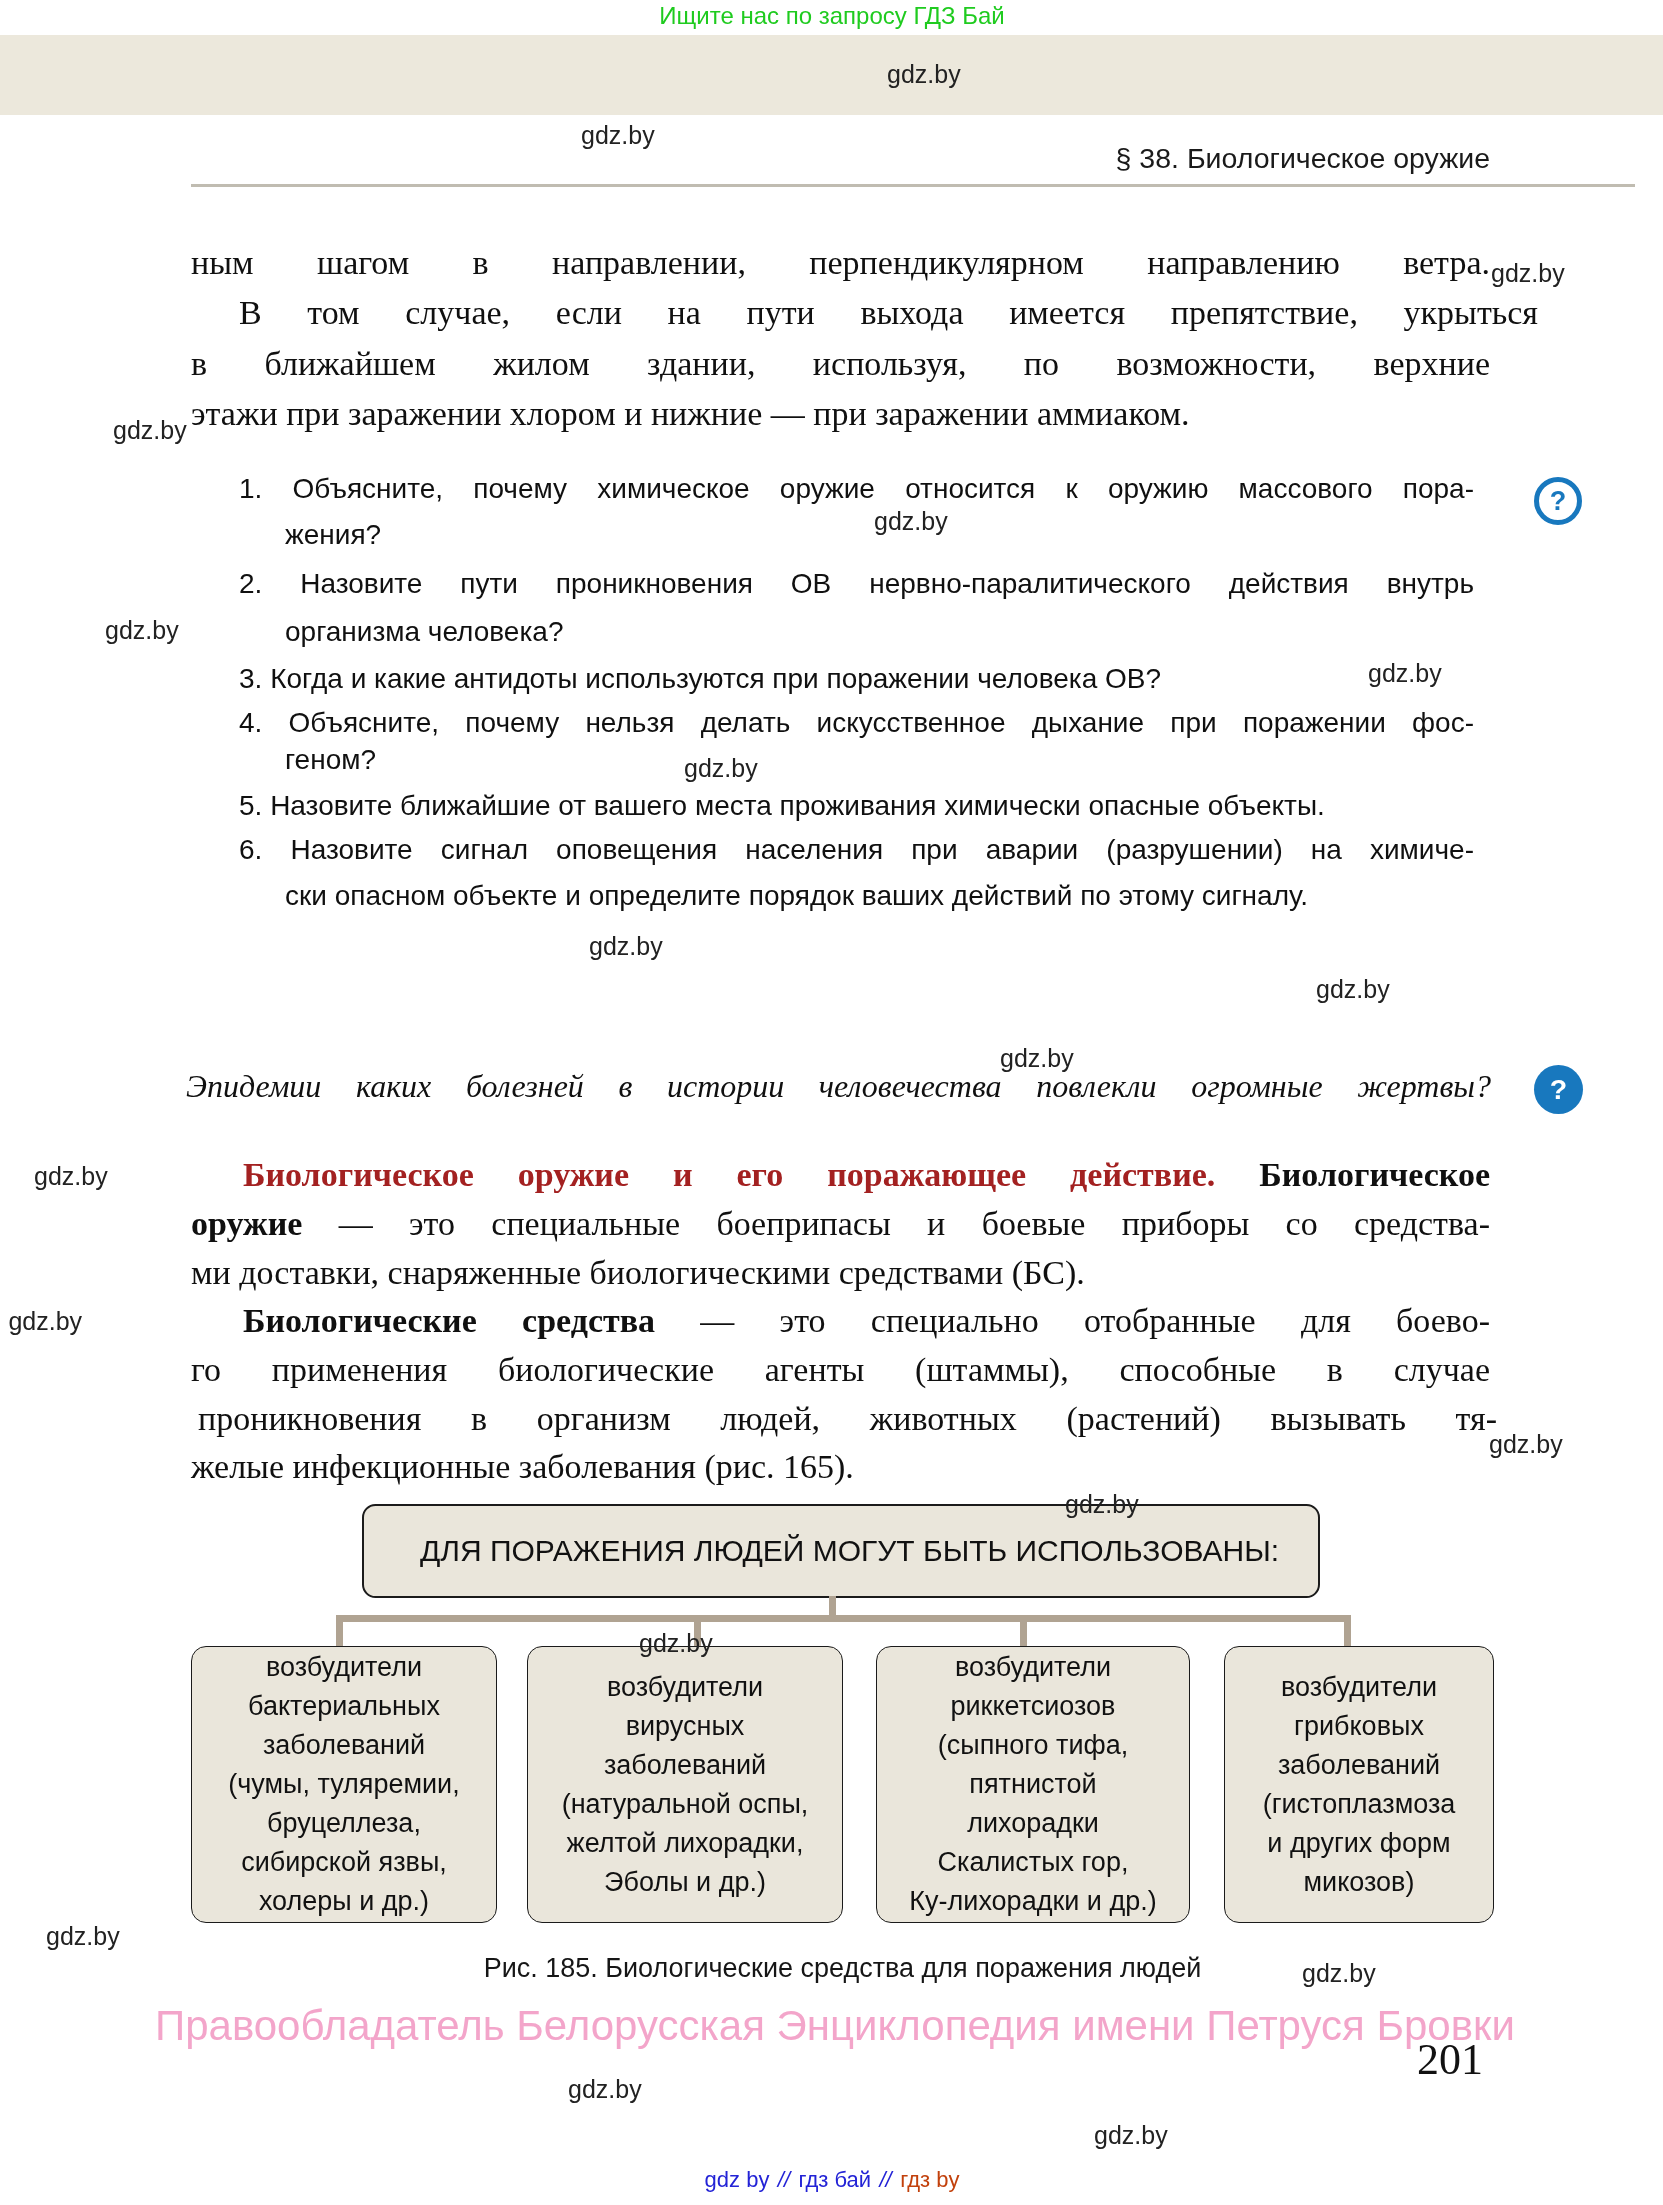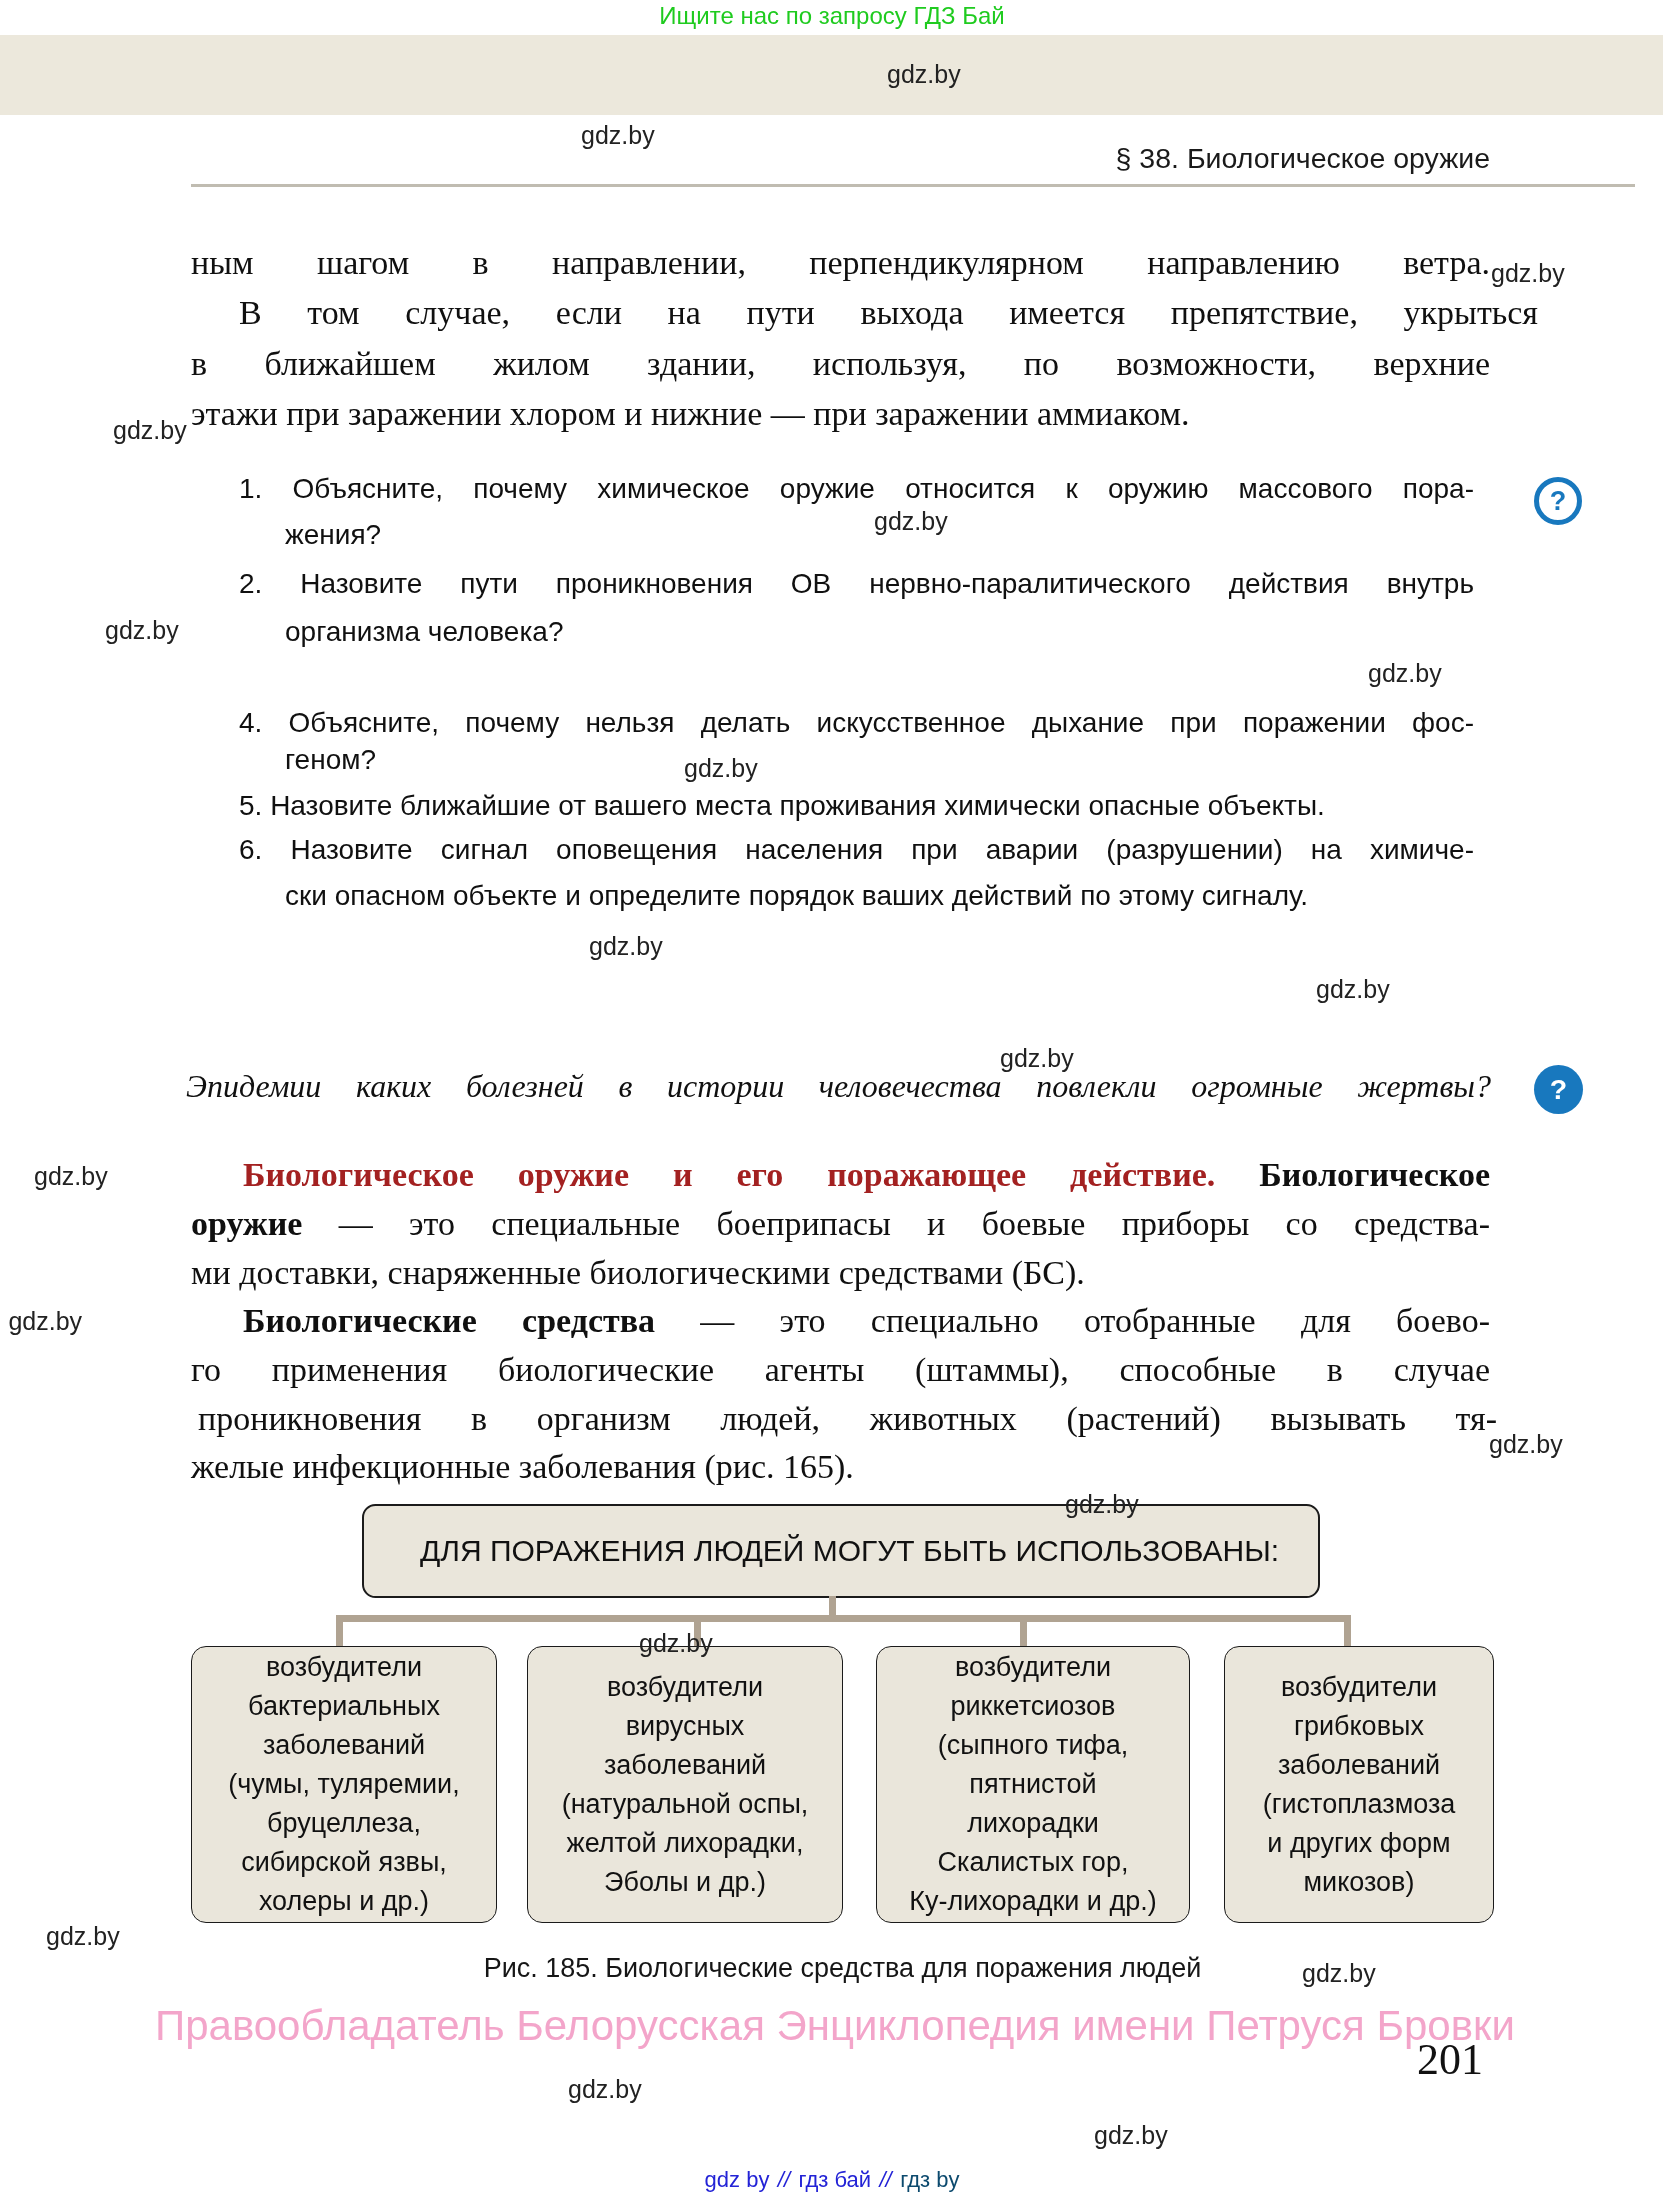--- a/index.html
+++ b/index.html
@@ -74,20 +74,21 @@
 
   <div class="abs body-line jl" style="left:191px;top:243px;width:1299px;">ным шагом в направлении, перпендикулярном направлению ветра.</div>
   <div class="abs body-line jl" style="left:191px;top:293px;width:1299px;margin-left:48px;">В том случае, если на пути выхода имеется препятствие, укрыться</div>
   <div class="abs body-line jl" style="left:191px;top:344px;width:1299px;">в ближайшем жилом здании, используя, по возможности, верхние</div>
   <div class="abs body-line nw" style="left:191px;top:394px;">этажи при заражении хлором и нижние — при заражении аммиаком.</div>
 
   <div class="abs q-line jl" style="left:239px;top:472px;width:1235px;">1. Объясните, почему химическое оружие относится к оружию массового пора-</div>
   <div class="abs q-line nw" style="left:285px;top:518px;">жения?</div>
   <div class="abs q-line jl" style="left:239px;top:567px;width:1235px;">2. Назовите пути проникновения ОВ нервно-паралитического действия внутрь</div>
   <div class="abs q-line nw" style="left:285px;top:615px;">организма человека?</div>
+  <div class="abs q-line nw" style="left:239px;top:662px;">3. Когда и какие антидоты используются при поражении человека ОВ?</div>
   <div class="abs q-line jl" style="left:239px;top:706px;width:1235px;">4. Объясните, почему нельзя делать искусственное дыхание при поражении фос-</div>
   <div class="abs q-line nw" style="left:285px;top:743px;">геном?</div>
   <div class="abs q-line nw" style="left:239px;top:789px;">5. Назовите ближайшие от вашего места проживания химически опасные объекты.</div>
   <div class="abs q-line jl" style="left:239px;top:833px;width:1235px;">6. Назовите сигнал оповещения населения при аварии (разрушении) на химиче-</div>
   <div class="abs q-line nw" style="left:285px;top:879px;">ски опасном объекте и определите порядок ваших действий по этому сигналу.</div>
 
   <div class="abs qicon qicon-outline" style="left:1534px;top:477px;">
     <span>?</span>
   </div>
   <div class="abs qicon qicon-filled" style="left:1534px;top:1065px;">
@@ -154,17 +155,17 @@
     <div>и других форм</div>
     <div>микозов)</div>
   </div>
 
   <div class="abs caption sans nw" style="left:191px;top:1952px;width:1303px;text-align:center;">Рис. 185. Биологические средства для поражения людей</div>
 
   <div class="abs copyright sans" style="left:155px;top:2001px;">Правообладатель Белорусская Энциклопедия имени Петруся Бровки</div>
   <div class="abs pagenum" style="left:1417px;top:2036px;">201</div>
 
   <div class="abs links sans" style="left:0;top:2167px;width:1664px;text-align:center;">
-    <a href="#" style="color:#2323d6;text-decoration:none;">gdz by</a><span class="sep">//</span><a href="#" style="color:#2323d6;text-decoration:none;">гдз бай</a><span class="sep">//</span><a href="#" style="color:#0c4a6e;text-decoration:none;">гдз by</a>
+    <a href="#" style="color:#2323d6;text-decoration:none;">gdz by</a><span class="sep">//</span><a href="#" style="color:#2323d6;text-decoration:none;">гдз бай</a><span class="sep">//</span><a href="#" style="color:#c2410c;text-decoration:none;">гдз by</a>
   </div>
 
 </div>
 
 
 </body></html>

